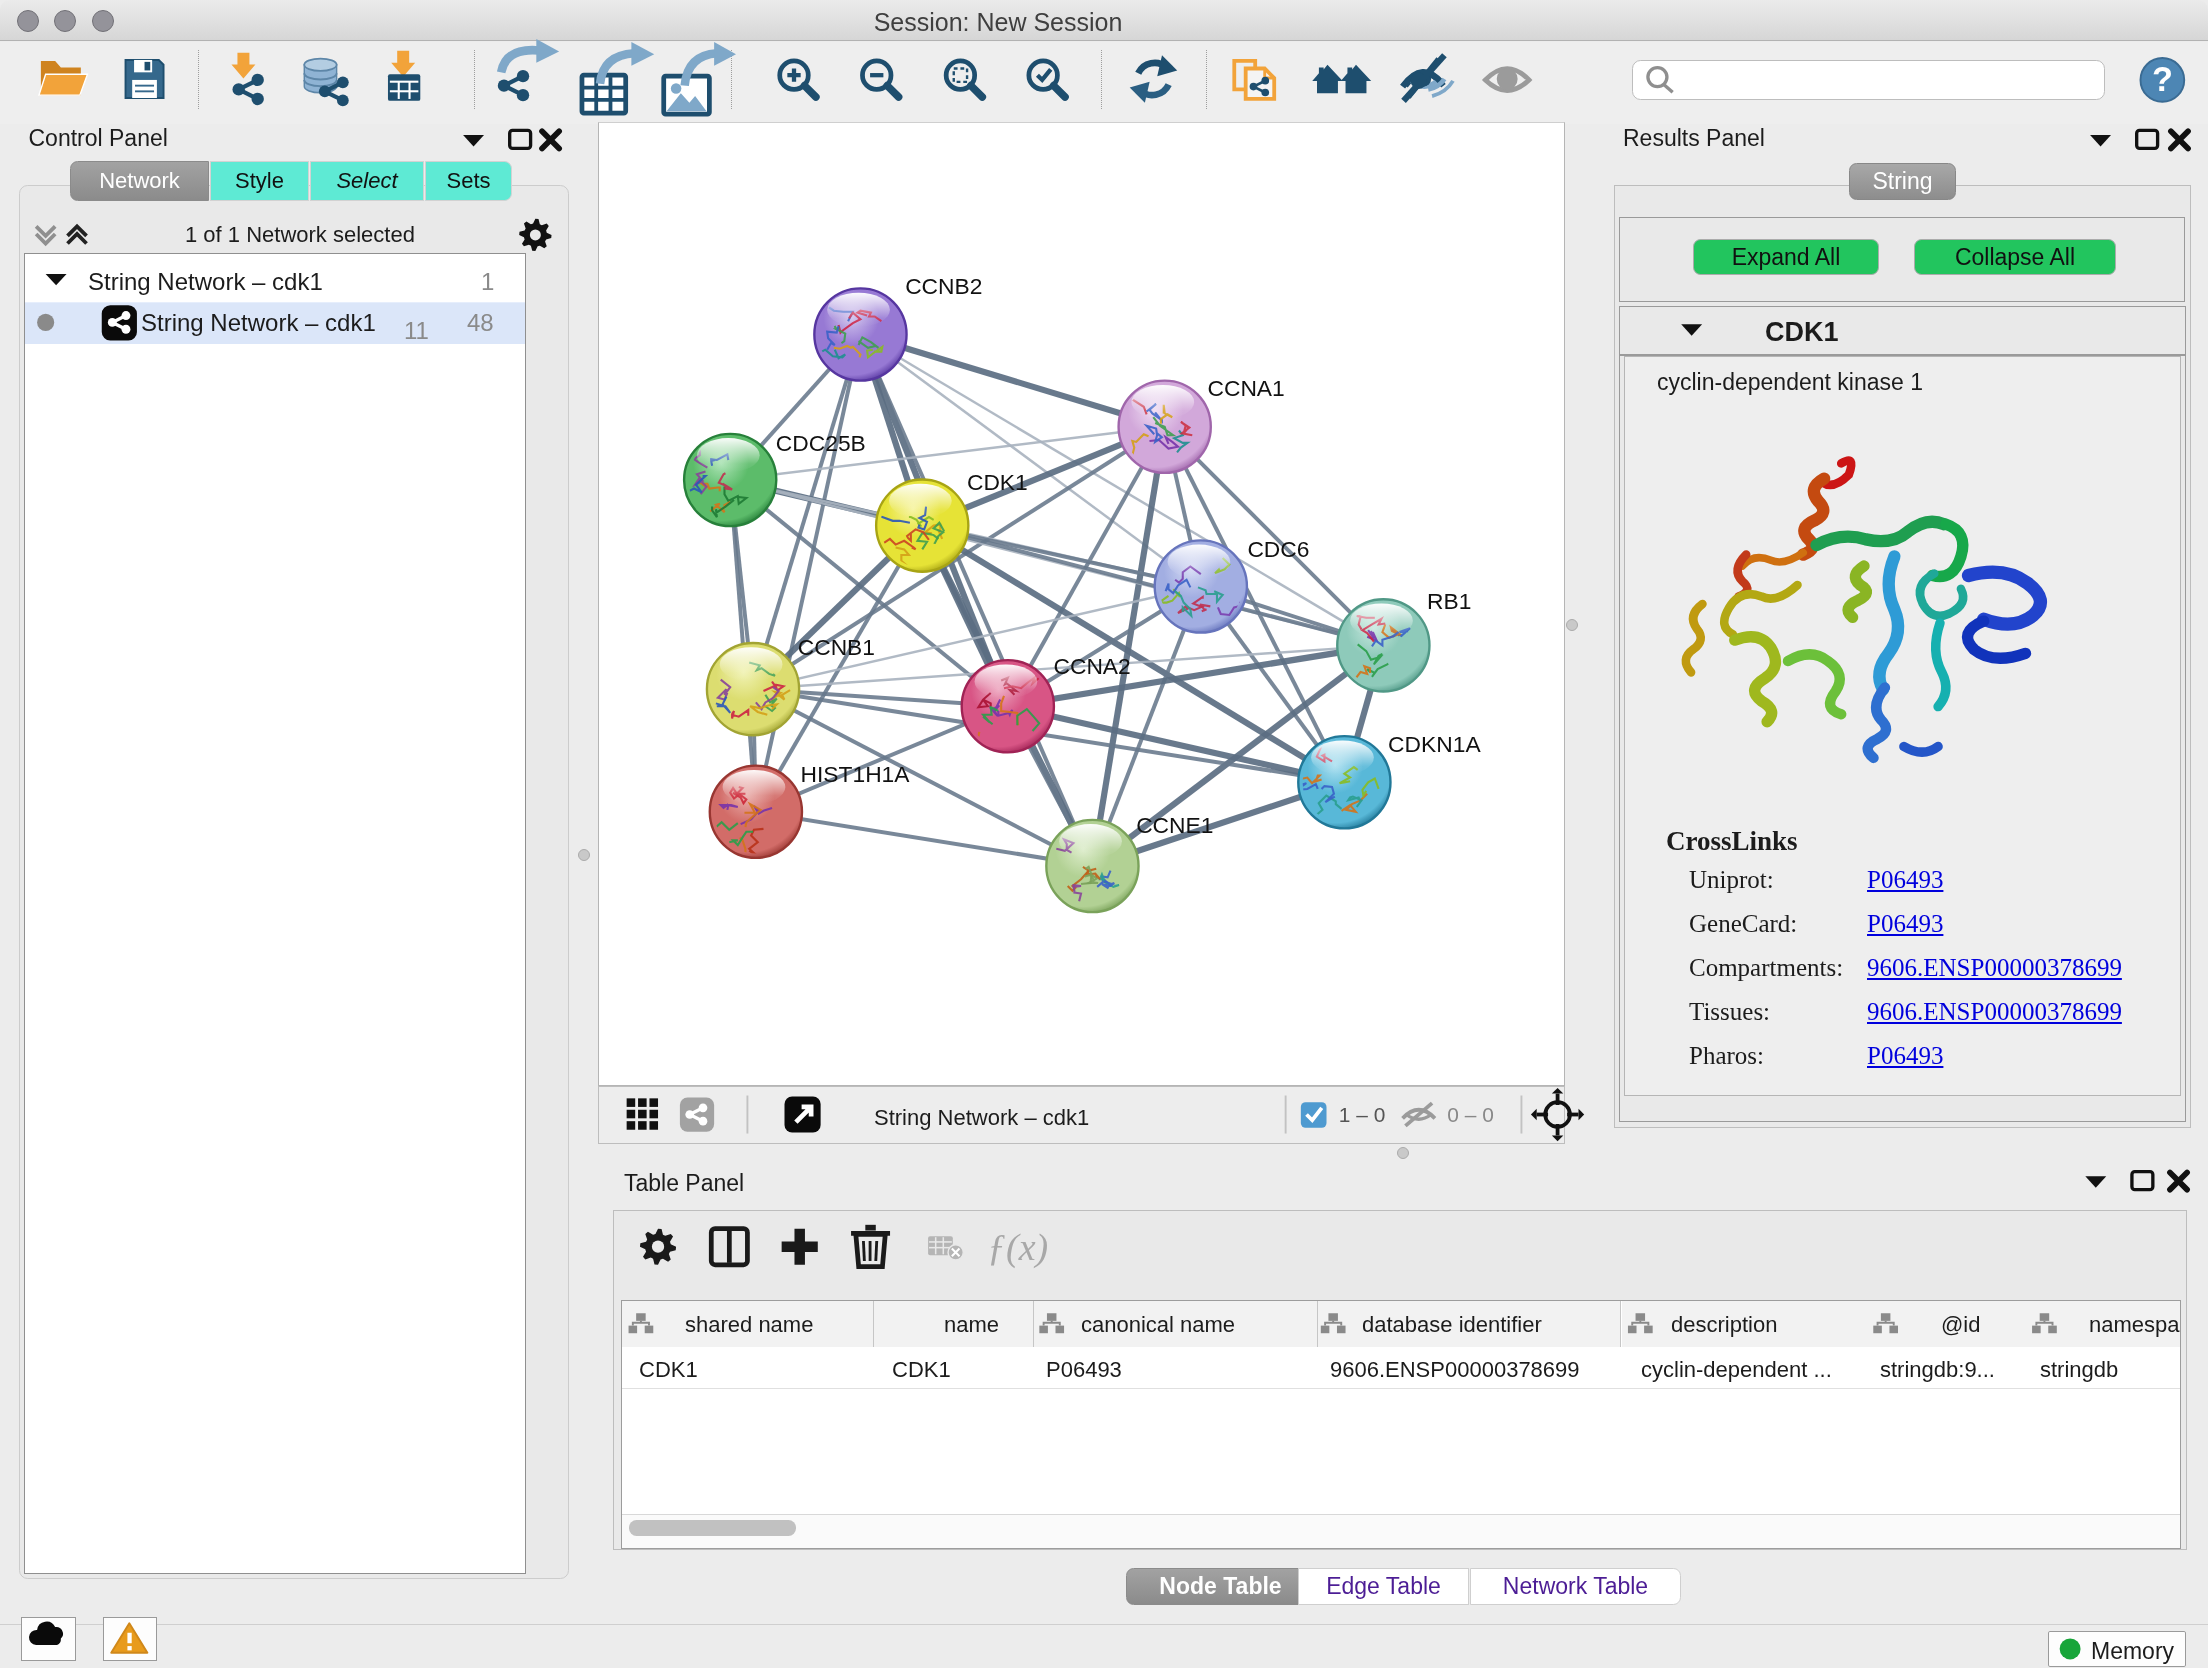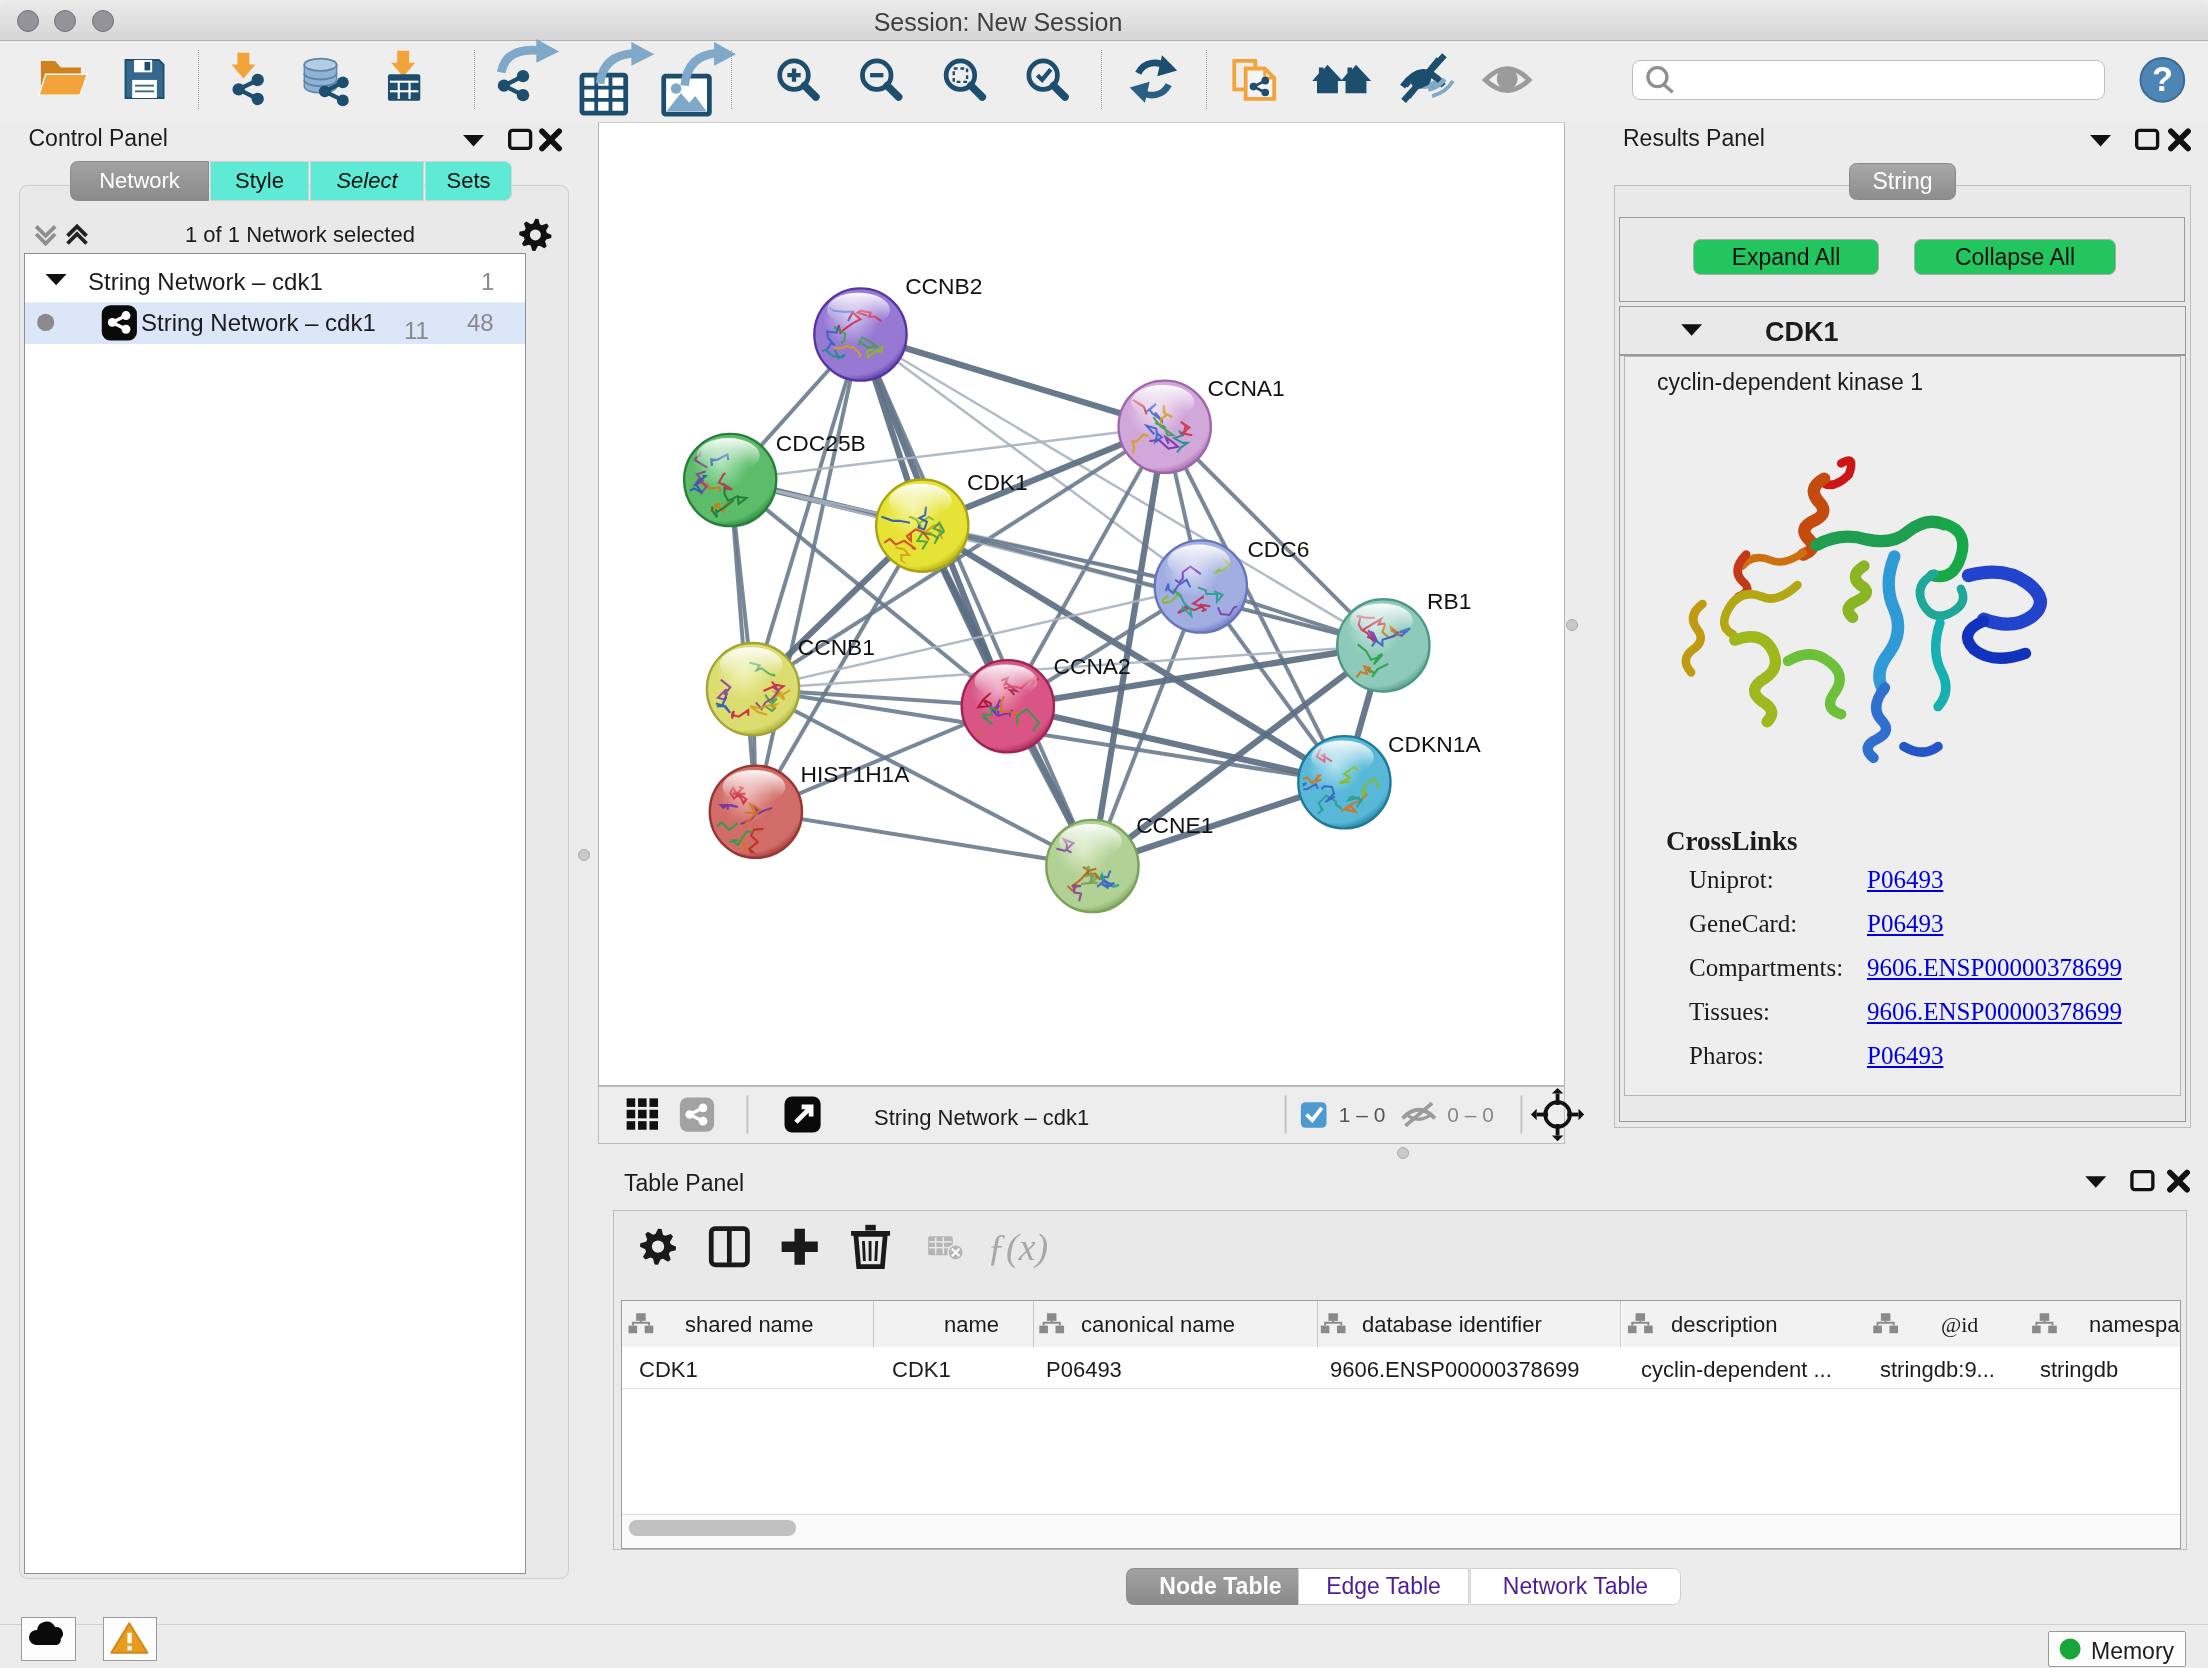--- a/index.html
+++ b/index.html
@@ -666,21 +666,21 @@
   </div>
 <div class="th" style="left:1034px; width:284px;">
     <span style="position:absolute; left:47px; top:10.5px;">canonical name</span>
   </div>
 <div class="th" style="left:1318px; width:303px;">
     <span style="position:absolute; left:44px; top:10.5px;">database identifier</span>
   </div>
 <div class="th" style="left:1622px; width:262px;">
     <span style="position:absolute; left:49px; top:10.5px;">description</span>
   </div>
-<div class="th" style="left:1879px; width:160px;font-family:Liberation Serif, serif;">
+<div class="th" style="left:1879px; width:160px;">
     <span style="position:absolute; left:62px; top:10.5px;">@id</span>
   </div>
 <div class="th" style="left:2025px; width:155px; overflow:hidden; border-right:none;">
     <span style="position:absolute; left:64px; top:10.5px;">namespace</span>
   </div>
 <div class="abs" style="left:622px; top:1347px; width:1558px; height:42px; background:#fff; border-bottom:1px solid #e0e0e0;"></div>
 <div class="txt" style="left:639px; top:1357px; font-size:22px;">CDK1</div>
 <div class="txt" style="left:892px; top:1357px; font-size:22px;">CDK1</div>
 <div class="txt" style="left:1046px; top:1357px; font-size:22px;">P06493</div>
 <div class="txt" style="left:1330px; top:1357px; font-size:22px;">9606.ENSP00000378699</div>

